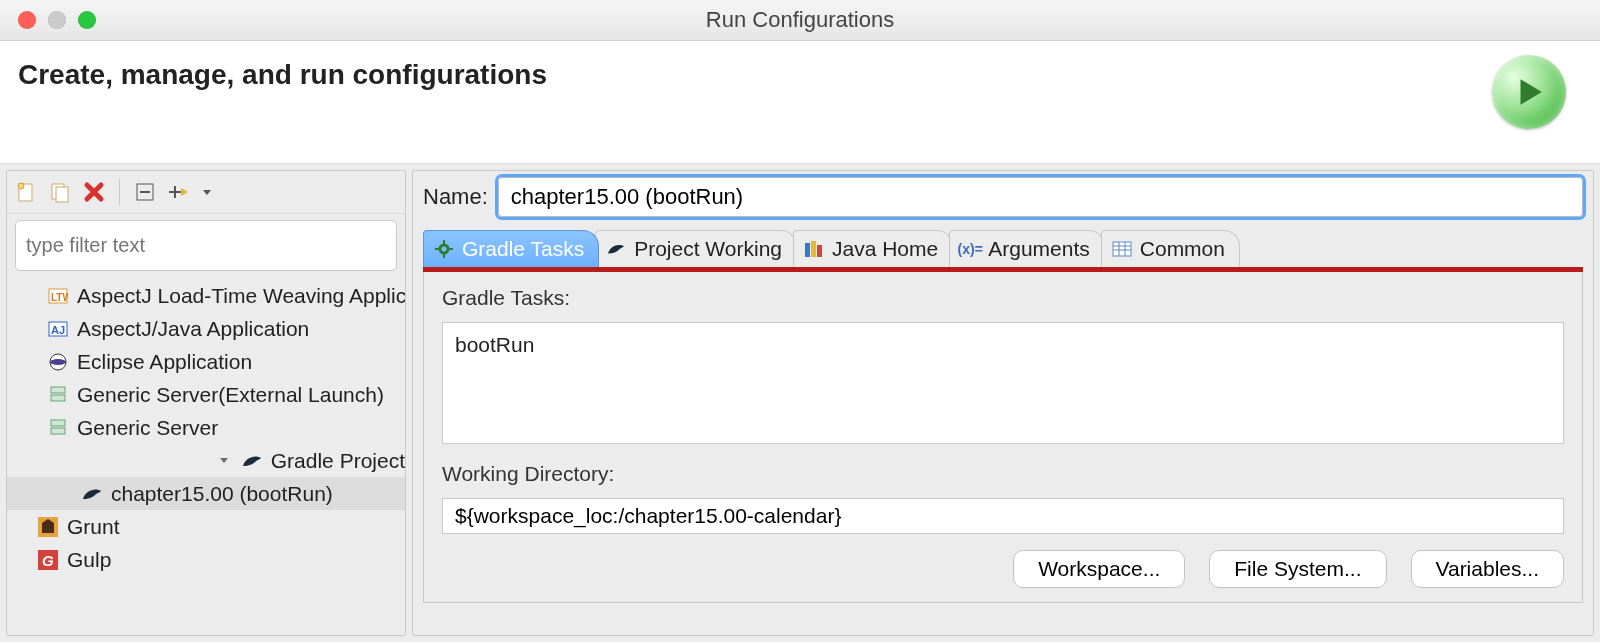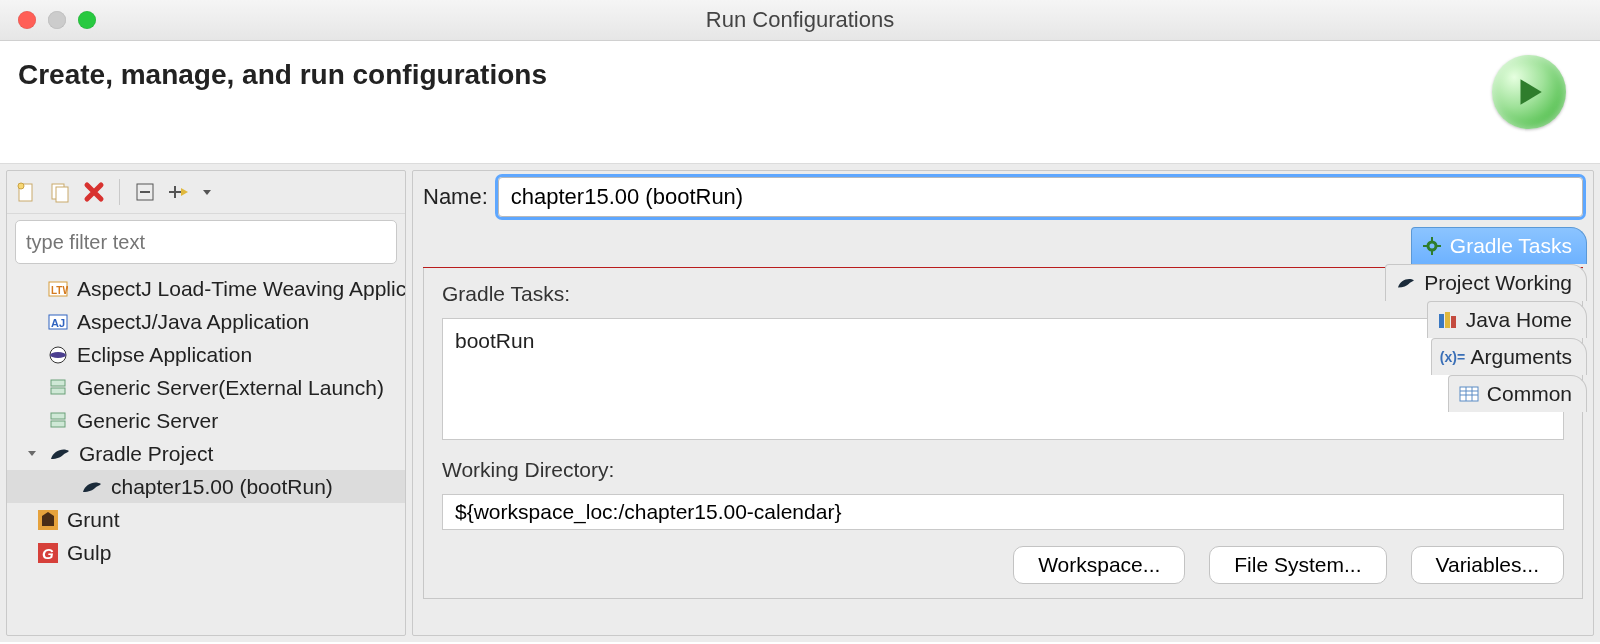--- a/index.html
+++ b/index.html
@@ -80,49 +80,48 @@
     height:38px;display:flex;align-items:center;gap:8px;
     padding:2px 6px;border-bottom:1px solid #d9d9d9;
   }
   .tbtn{width:26px;height:26px;display:flex;align-items:center;justify-content:center;}
   .tsep{width:1px;height:26px;background:#c9c9c9;margin:0 4px;}
   
   .filter{
     margin:6px 8px;
   }
   .filter input{
-    width:100%;height:44px;border:1px solid #c9c9c9;border-radius:5px;
+    width:100%;height:51px;border:1px solid #c9c9c9;border-radius:5px;
     padding:0 10px;font-size:20px;box-sizing:border-box;background:#fff;
     color:#888;
   }
   
   .tree{flex:1;overflow:auto;padding:2px 0;}
   .node{
     display:flex;align-items:center;gap:8px;
     height:33px;padding-left:40px;white-space:nowrap;
     font-size:21px;
   }
   .node .icon{width:22px;height:22px;display:flex;align-items:center;justify-content:center;flex-shrink:0;}
-  .node.parent{padding-left:18px;}
+  .node.parent{padding-left:18px;justify-content:flex-end;}
   .node.child{padding-left:74px;}
   .node.selected{background:var(--sel-bg);}
   .chev{width:16px;height:16px;}
   
   .namebar{display:flex;align-items:center;gap:10px;margin-bottom:10px;}
   .namebar label{font-size:22px;}
   .name-input{
     flex:1;height:38px;border:1px solid #b9b9b9;border-radius:4px;
     padding:0 12px;font-size:22px;background:#fff;
     outline:3px solid var(--blue-focus);outline-offset:0;
   }
   .tabs{
     display:flex;align-items:flex-end;height:40px;
-    border-bottom:1px solid #b91c1c;
+    border-bottom:5px solid #b91c1c;
     margin-bottom:0;
-    flex-direction:column;
   }
   .tab{
     display:flex;align-items:center;gap:8px;
     padding:6px 14px 6px 10px;font-size:21px;
     background:var(--bg);
     border:1px solid #c7c7c7;border-bottom:none;
     border-top-left-radius:4px;
     border-top-right-radius:16px;
     margin-right:-4px;
     position:relative;

